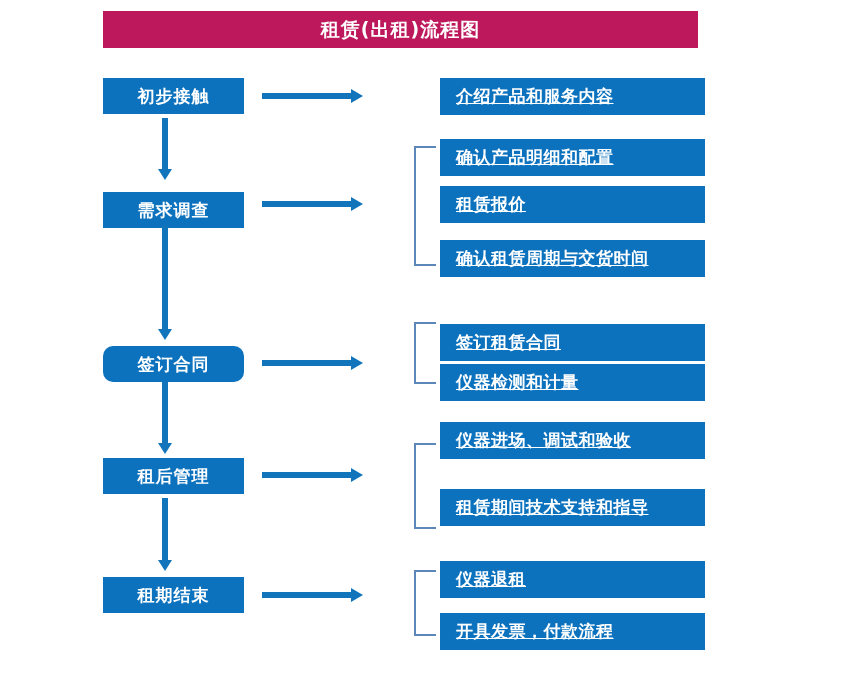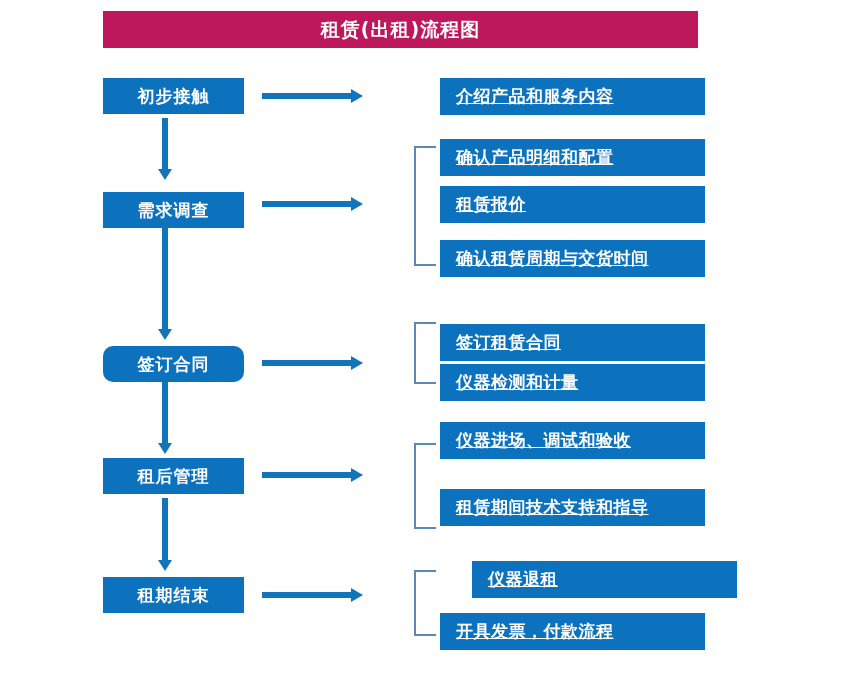--- a/index.html
+++ b/index.html
@@ -199,17 +199,17 @@
   <div class="box right" style="top:240px;">确认租赁周期与交货时间</div>
 
   <div class="box right" style="top:324px;">签订租赁合同</div>
 
   <div class="box right" style="top:364px;">仪器检测和计量</div>
 
   <div class="box right" style="top:422px;">仪器进场、调试和验收</div>
 
   <div class="box right" style="top:489px;">租赁期间技术支持和指导</div>
 
-  <div class="box right" style="top:561px;margin-left:32px;">仪器退租</div>
+  <div class="box right" style="top:561px;">仪器退租</div>
 
   <div class="box right" style="top:613px;">开具发票，付款流程</div>
 
 </div>
 
 </body></html>

